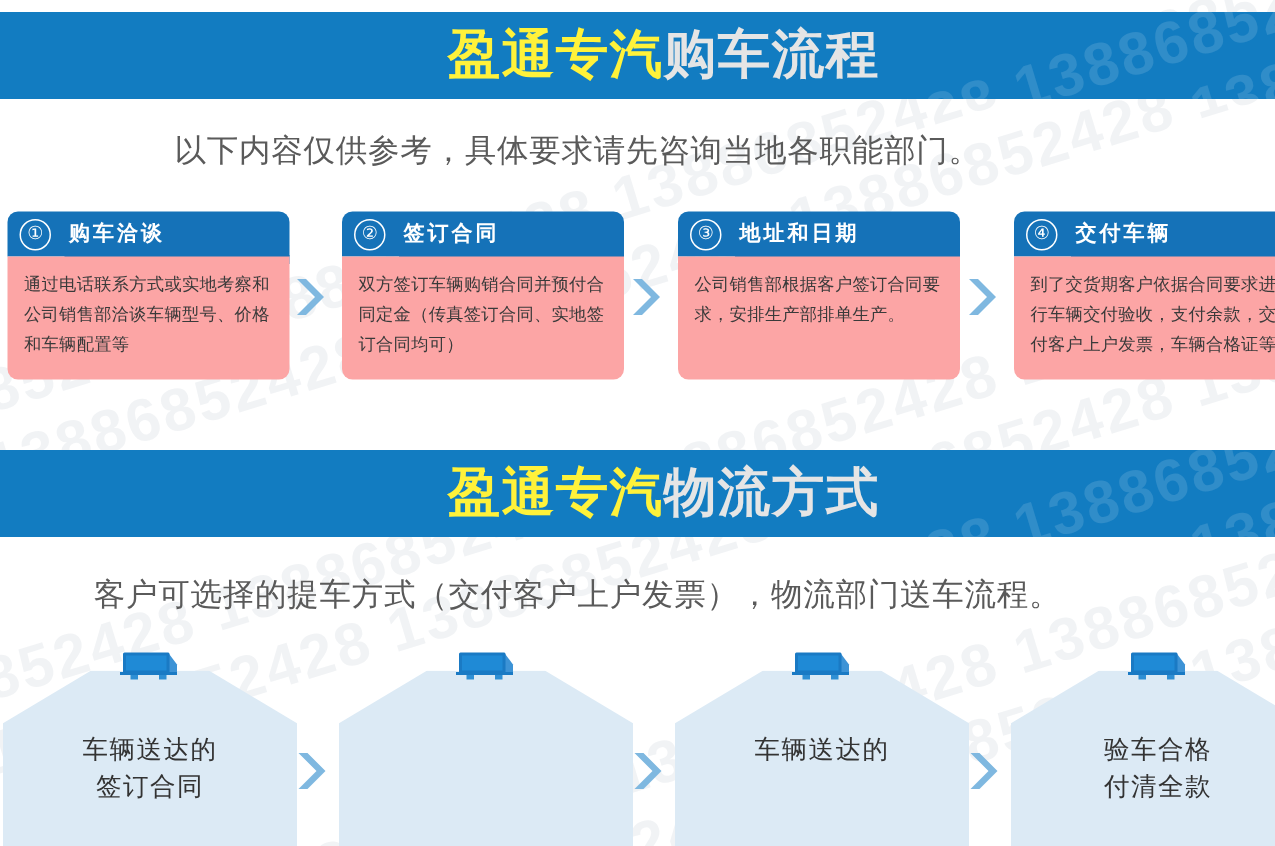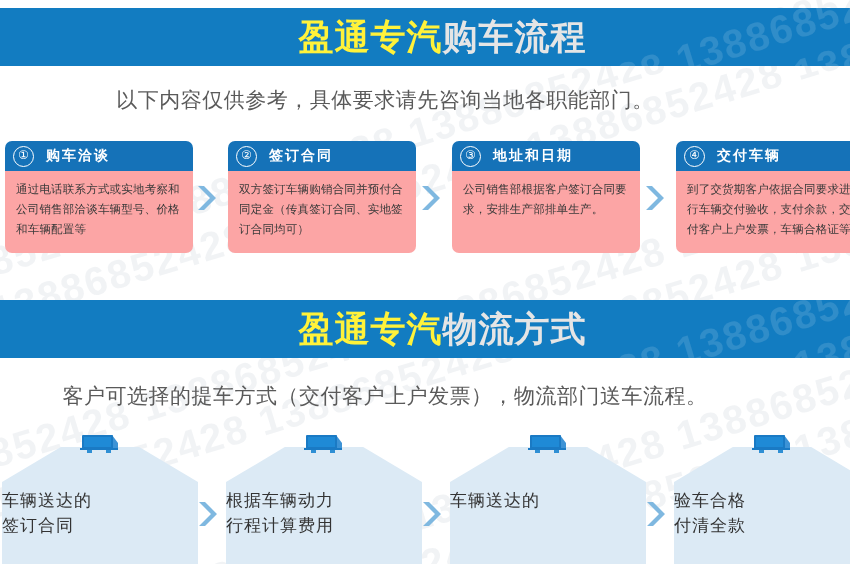--- a/index.html
+++ b/index.html
@@ -208,20 +208,21 @@
     width: 196px;
     height: 117px;
     background: #dceaf5;
     clip-path: polygon(30% 0%, 70% 0%, 100% 30%, 100% 100%, 0% 100%, 0% 30%);
   }
   .logi-text {
     position: absolute;
     left: 0;
     top: 55px;
     width: 196px;
+    text-align: center;
     color: #333333;
     font-size: 17px;
     line-height: 1.45;
     letter-spacing: 1px;
     font-family: "DejaVu Sans", "Liberation Sans", sans-serif;
   }
   .truck {
     position: absolute;
     left: 50%;
     top: 0px;
@@ -373,24 +374,20 @@
       <div class="truck">
         <svg width="44" height="22" viewBox="0 0 44 22">
           <path d="M34 2 L40 10 L40 16 L34 16 Z" fill="#3d93d6"></path>
           <rect x="4" y="2" width="31" height="14" rx="1" fill="#1a7ac4"></rect>
           <rect x="6" y="4" width="27" height="10" fill="#1f8ad6"></rect>
           <rect x="2" y="15" width="38" height="2" fill="#1a7ac4"></rect>
           <rect x="9" y="17" width="5" height="3" fill="#2f8fd4"></rect>
           <rect x="28" y="17" width="5" height="3" fill="#2f8fd4"></rect>
         </svg>
       </div>
-      <div class="logi-text">
-        <div>根据车辆动力</div>
-        <div>行程计算费用</div>
-      </div>
     </div>
 
     <div class="chev b1">
       <svg width="22" height="30" viewBox="0 0 22 30">
           <path d="M3 3 L15 15 L3 27 L9 27 L21 15 L9 3 Z" fill="#7fb8e0"></path>
         </svg>
     </div>
 
     <div class="logi-card l2">
       <div class="logi-shape"></div>

